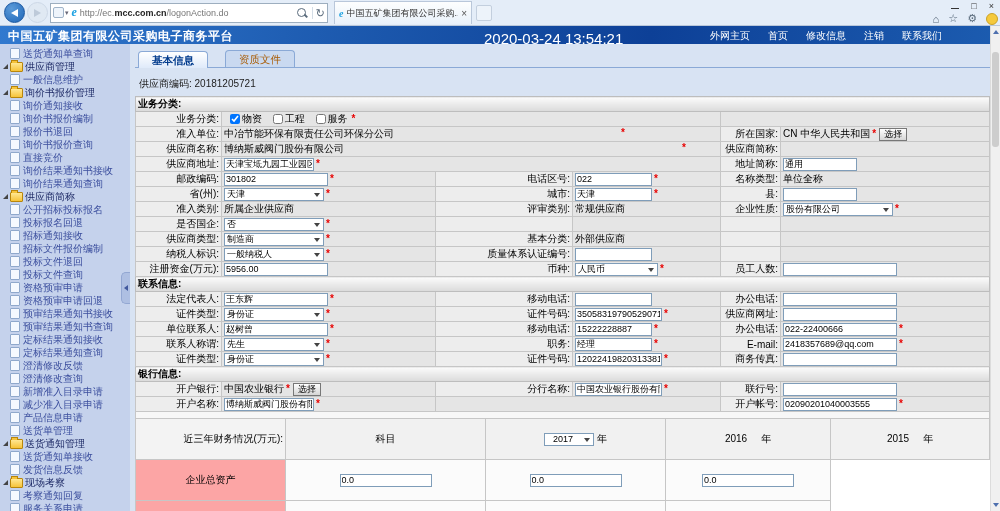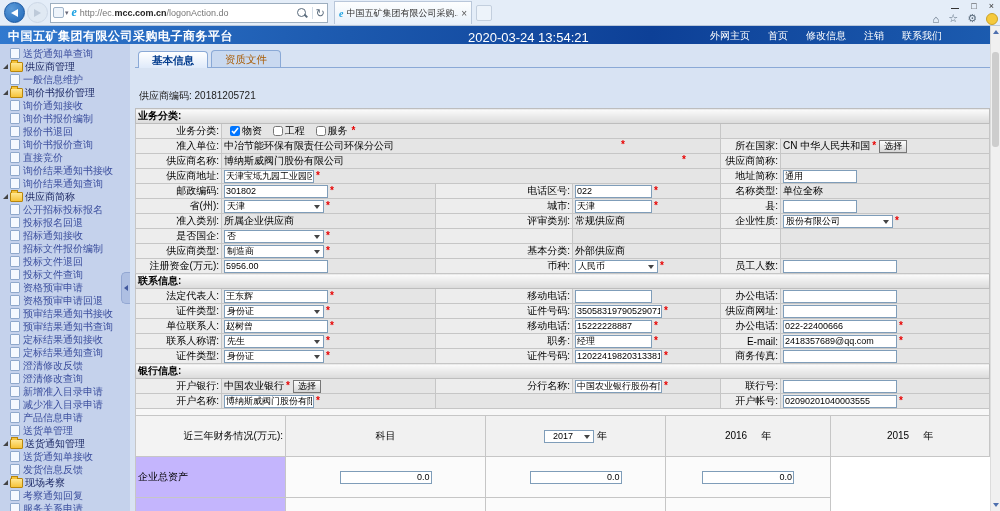--- a/index.html
+++ b/index.html
@@ -28,64 +28,64 @@
   .tabtitle{white-space:nowrap;overflow:hidden;flex:1;color:#333}
   .tabclose{color:#555;margin-left:3px;font-size:10px}
   .newtab{width:14px;height:14px;background:#edf3fa;border:1px solid #c3cfde;margin-left:4px;border-radius:2px}
   .winbtns{position:absolute;top:1px;right:6px;display:flex;gap:12px;font-size:9px;color:#333}
   .wbar{width:8px;height:1px;background:#333;margin-top:7px}
   .chrico{position:absolute;top:12px;right:14px;display:flex;gap:9px;font-size:11px;color:#5a6b7c;align-items:center}
   .smiley{width:10px;height:10px;border-radius:50%;background:#f5c93c;border:1px solid #caa22a;margin-right:-12px}
   
   .band{height:18px;background:linear-gradient(100deg,#3179cf 0%,#1c59ae 35%,#0d4097 65%,#1c5cb0 100%);position:relative;color:#fff}
   .band .title{position:absolute;left:8px;top:2px;font-size:12px;font-weight:bold;letter-spacing:.5px}
-  .band .dt{position:absolute;left:468px;top:4px;font-size:13px}
+  .band .dt{position:absolute;left:484px;top:4px;font-size:15px}
   .band .nav{position:absolute;right:58px;top:3px;display:flex;gap:18px;font-size:10px}
   .band .nav span{cursor:pointer}
   
   .app{display:flex;height:467px;background:#d8e3f3}
   .side{width:130px;flex:0 0 auto;background:#c5d2ec;position:relative;overflow:hidden;padding-top:3px;box-sizing:border-box}
   .snode{display:flex;align-items:center;height:13px;font-size:10px;color:#3c4f9e;cursor:pointer;white-space:nowrap}
   .snode.folder{color:#1e2a66;margin-left:3px}
   .snode.leaf{margin-left:10px}
   .tri{width:0;height:0;border-left:5px solid transparent;border-bottom:5px solid #444;margin-right:2px;flex:0 0 auto}
   .ic-folder{width:11px;height:8px;background:linear-gradient(#ffe793,#f6c339);border:1px solid #b8860b;border-radius:1px;margin-right:2px;flex:0 0 auto;position:relative}
   .ic-folder::before{content:"";position:absolute;left:0;top:-3px;width:5px;height:2px;background:#f6c339;border:1px solid #b8860b;border-bottom:none}
   .ic-page{width:8px;height:9px;background:#f5f9ff;border:1px solid #8fa8cc;border-radius:1px;margin-right:3px;flex:0 0 auto}
   .collapse{position:absolute;right:0;top:228px;width:8px;height:30px;background:#aebfe2;border:1px solid #93a7d2;border-right:none;border-radius:5px 0 0 5px;display:flex;align-items:center;justify-content:center}
   .collarr{width:0;height:0;border-top:3px solid transparent;border-bottom:3px solid transparent;border-right:4px solid #41589e}
   
   .main{flex:1;padding:6px 10px 0 5px;box-sizing:border-box;overflow:hidden}
-  .tabs{display:flex;gap:3px;padding-left:3px;border-bottom:1px solid #8aa9d6;height:17px}
+  .tabs{display:flex;gap:17px;padding-left:3px;border-bottom:1px solid #8aa9d6;height:17px}
   .tab{height:16px;line-height:16px;padding:0 13px;border:1px solid #8aa9d6;border-bottom:none;border-radius:4px 4px 0 0;font-size:10.5px;cursor:pointer}
   .tab.active{background:linear-gradient(#ffffff,#dfeafa);color:#003a8c;font-weight:bold;position:relative;top:1px}
   .tab.inactive{background:#c9d9f0;color:#a85a00}
-  .codeline{margin:21px 0 5px 4px;font-size:10px;color:#222}
+  .codeline{margin:9px 0 5px 4px;font-size:10px;color:#222}
   
   table.ft{border-collapse:collapse;width:855px;background:#fff;table-layout:fixed}
   .ft td{border:1px solid #c6c6c6;height:13px;font-size:10px;padding:0 2px;overflow:hidden;white-space:nowrap}
   .ft td.l{background:#ededed;text-align:right;color:#000}
   .ft td.f{background:#e5e5e5}
   .ft tr.sec td{background:linear-gradient(#fbfbfb,#dadada);font-weight:bold;text-align:left;height:12px;border:1px solid #bdbdbd}
   .ft tr.spacer td{height:6px;background:#f7f7f7;border-left:1px solid #c6c6c6;border-right:1px solid #c6c6c6}
   .ti{height:11px;border:1px solid #7f9db9;background:#fff;font-size:9px;padding:0 1px;font-family:inherit;vertical-align:middle;box-sizing:content-box}
-  .ti.rt{text-align:right}
+  .ti.rt{text-align:left}
   .sel{display:inline-block;box-sizing:border-box;height:13px;line-height:11px;border:1px solid #7f9db9;background:#fff;font-size:9px;padding:0 14px 0 2px;position:relative;vertical-align:middle;overflow:hidden;white-space:nowrap}
   .sel::after{content:"";position:absolute;right:3px;top:4px;border-left:3px solid transparent;border-right:3px solid transparent;border-top:4px solid #444}
   .w50{width:50px}.w70{width:70px}.w73{width:73px}.w83{width:83px}.w86{width:86px}.w100{width:100px}.w110{width:110px}
   .req{color:#e80000;font-weight:bold;margin-left:2px;font-size:10px}
   .btnc{font-size:9px;height:13px;line-height:11px;border:1px solid #777;background:linear-gradient(#fefefe,#d6d6d6);padding:0 4px;margin-left:3px;font-family:inherit;cursor:pointer}
   .cbx{width:10px;height:10px;vertical-align:-2px;margin:0 2px 0 6px}
   .cblbl{margin-right:2px}
   .relcell{position:relative}
   
   table.fin{border-collapse:collapse;width:855px;background:#fff;table-layout:fixed;margin-top:0}
   .fin td{border:1px solid #c6c6c6;height:11px;font-size:10px;padding:13px 2px;overflow:hidden;white-space:nowrap}
   .fin td.flab{background:#f3f3f3;text-align:right;vertical-align:middle}
-  .fin td.fsub{text-align:left;background:#c4b5fd}
+  .fin td.fsub{text-align:center;background:#fca5a5}
   .fin td.fhead{text-align:center;background:#f1f1f1}
   .fin td.fval{text-align:center;background:#fbfbfb}
   .fin .ti{width:88px}
   .yeargap{display:inline-block;width:14px}
   .tup{width:0;height:0;border-left:3px solid transparent;border-right:3px solid transparent;border-bottom:4px solid #4d6fae}
   .tdn{width:0;height:0;border-left:3px solid transparent;border-right:3px solid transparent;border-top:4px solid #4d6fae}
   
   .vscroll{position:absolute;right:0;top:26px;bottom:0;width:9px;background:#f0f0f0;border-left:1px solid #dcdcdc;display:flex;flex-direction:column}
   .vthumb{margin:14px 1px 0 1px;height:95px;background:#cdcdcd;border-radius:3px}
   .vs-a{height:12px;display:flex;align-items:center;justify-content:center}
@@ -385,20 +385,28 @@
       </tr>
       <tr>
         <td class="l">供应商类型:</td>
         <td class="f"><span class="sel w100">制造商</span><span class="req">*</span></td>
         <td class="l">基本分类:</td>
         <td class="f"><span>外部供应商</span></td>
         <td class="l"></td>
         <td class="f"></td>
       </tr>
       <tr>
+        <td class="l">纳税人标识:</td>
+        <td class="f"><span class="sel w100">一般纳税人</span><span class="req">*</span></td>
+        <td class="l">质量体系认证编号:</td>
+        <td class="f"><input class="ti w73" value="" style=""></td>
+        <td class="l"></td>
+        <td class="f"></td>
+      </tr>
+      <tr>
         <td class="l">注册资金(万元):</td>
         <td class="f"><input class="ti w100" value="5956.00" style=""></td>
         <td class="l">币种:</td>
         <td class="f"><span class="sel w83">人民币</span><span class="req">*</span></td>
         <td class="l">员工人数:</td>
         <td class="f"><input class="ti w110" value="" style=""></td>
       </tr>
       <tr class="sec">
             <td colspan="6">联系信息:</td>
           </tr>

